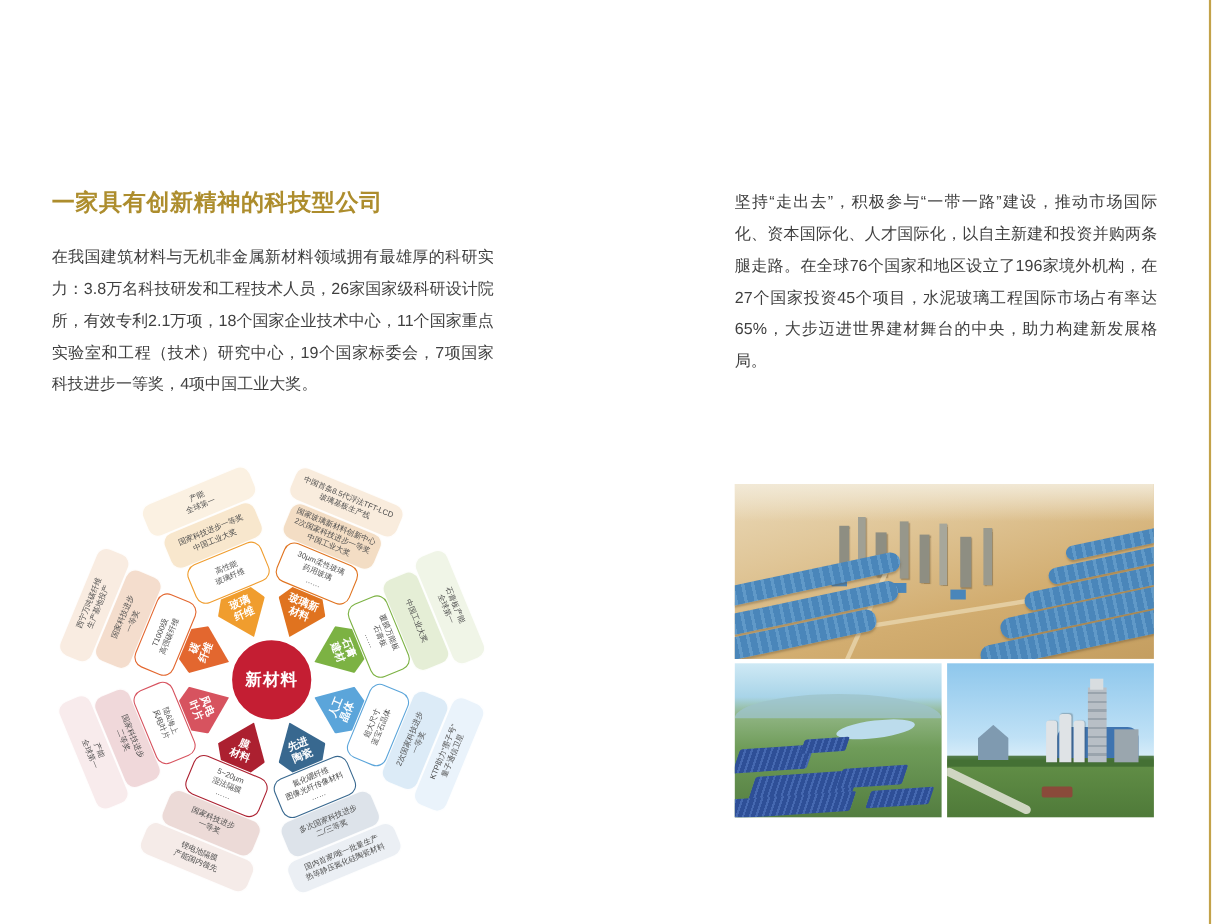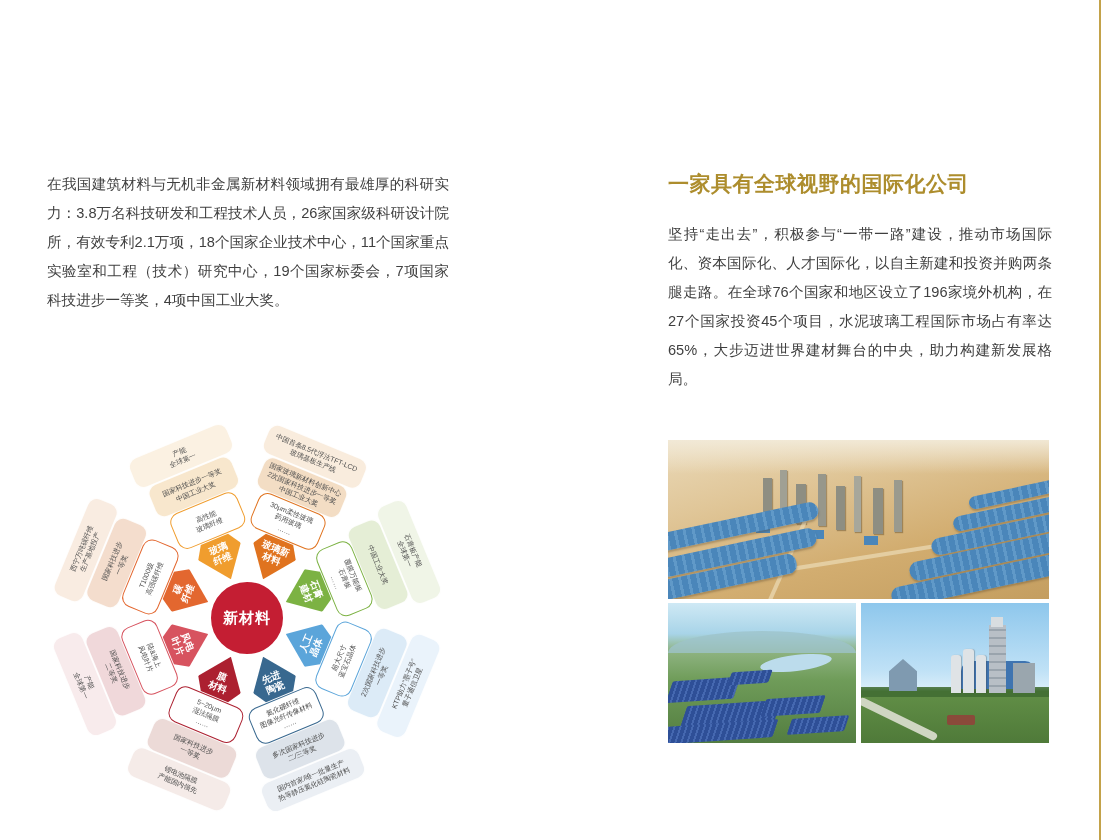--- a/index.html
+++ b/index.html
@@ -91,25 +91,25 @@
   .struct-r{position:absolute;left:152px;top:60px;width:22px;height:30px;background:#9aa6ae;}
   .roof-red{position:absolute;left:86px;top:112px;width:28px;height:10px;background:#8a4a3a;border-radius:2px;}
   .road-sm{position:absolute;left:-6px;top:112px;width:86px;height:8px;background:#cfd6c2;transform:rotate(26deg);border-radius:4px;}
 </style>
 </head>
 <body>
 
 <div class="page">
 
   <div class="col col-left">
+    <h1 class="sec-title">一家具有创新精神的科技型公司</h1>
     <p class="body">在我国建筑材料与无机非金属新材料领域拥有最雄厚的科研实力：3.8万名科技研发和工程技术人员，26家国家级科研设计院所，有效专利2.1万项，18个国家企业技术中心，11个国家重点实验室和工程（技术）研究中心，19个国家标委会，7项国家科技进步一等奖，4项中国工业大奖。</p>
   </div>
 
   <div class="col col-right">
-    <h1 class="sec-title">一家具有全球视野的国际化公司</h1>
     <p class="body">坚持“走出去”，积极参与“一带一路”建设，推动市场国际化、资本国际化、人才国际化，以自主新建和投资并购两条腿走路。在全球76个国家和地区设立了196家境外机构，在27个国家投资45个项目，水泥玻璃工程国际市场占有率达65%，大步迈进世界建材舞台的中央，助力构建新发展格局。</p>
   </div>
 
   <div class="diagram" id="diagram">
     <div id="diagram-sectors">
         <div class="sector" style="transform: rotate(22.5deg);">
           <div class="petal outer" style="background: rgb(249, 236, 221);"><span>中国首条8.5代浮法TFT-LCD
 玻璃基板生产线</span></div>
           <div class="petal middle" style="background: rgb(243, 221, 196);"><span>国家玻璃新材料创新中心
 2次国家科技进步一等奖

